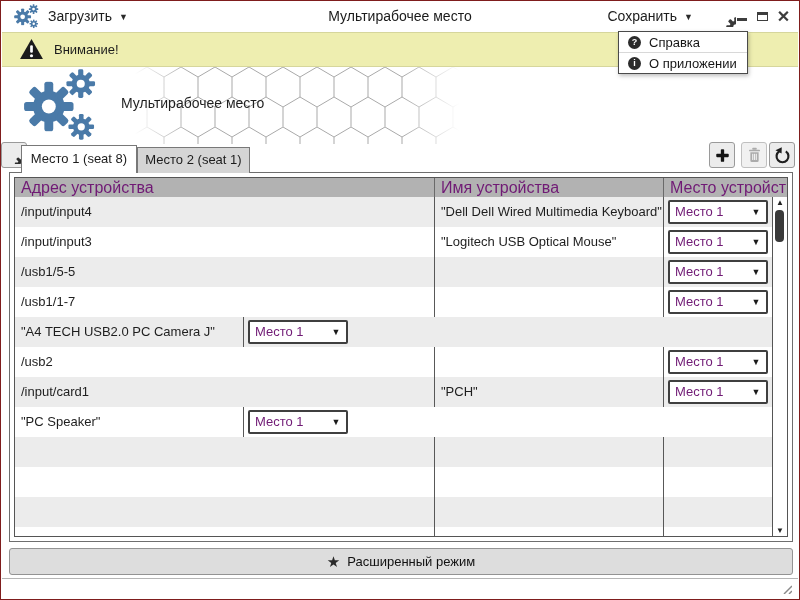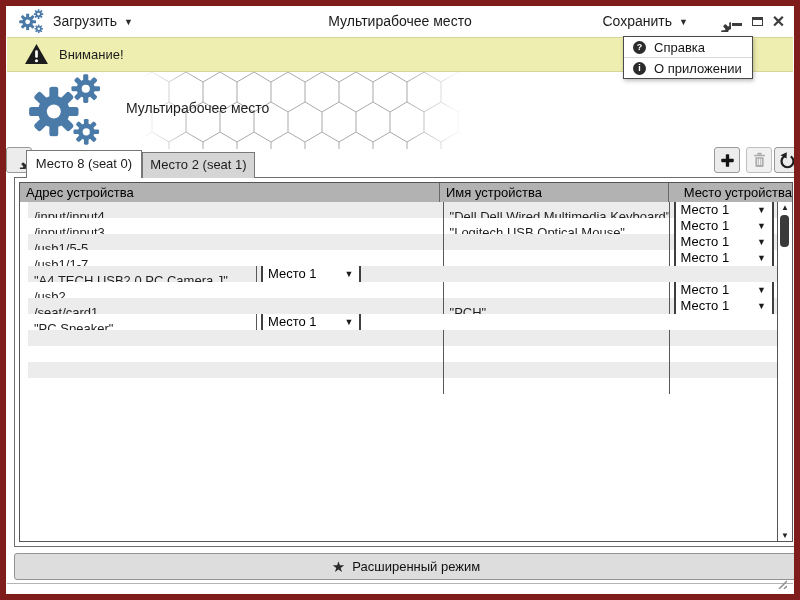--- a/index.html
+++ b/index.html
@@ -1,16 +1,16 @@
 <!DOCTYPE html>
 <html><head>
 <meta charset="utf-8">
 <style>
   html,body{margin:0;padding:0;background:#fff;font-family:"Liberation Sans",sans-serif;}
-  .window{position:absolute;left:0;top:0;width:800px;height:600px;border:6px solid #7f1d1d;
+  .window{position:absolute;left:0;top:0;width:800px;height:600px;border:1px solid #7f1d1d;
           box-sizing:border-box;background:#fff;overflow:hidden;}
 
   
   .titlebar{position:absolute;left:0;top:0;right:0;height:31px;background:#fff;}
   .app-ico{position:absolute;left:13px;top:3px;width:27px;height:25px;}
   .menu-btn{position:absolute;top:0;height:31px;line-height:31px;font-size:14px;color:#1c1c1c;cursor:default;}
   .load-btn{left:47px;}
   .save-btn{right:106px;}
   .caret{font-size:9px;color:#2a2a2a;margin-left:7px;vertical-align:1px;}
   .win-title{position:absolute;left:0;right:0;top:0;height:31px;line-height:31px;text-align:center;
@@ -50,36 +50,36 @@
   .tb-settings{left:680px;}
   .tb-add{left:708px;}
   .tb-del{left:740px;background:#f1f1f1;border-color:#c0c0c0;}
   .tb-reset{left:768px;}
 
   
   .panel{position:absolute;left:8px;top:171px;width:784px;height:370px;border:1px solid #6e6e6e;
          box-sizing:border-box;background:#fff;}
   .table{position:absolute;left:4px;top:4px;right:4px;bottom:4px;border:1px solid #555;overflow:hidden;}
   .thead{position:absolute;left:0;top:0;right:0;height:19px;background:#b2b2b2;display:flex;
-         font-size:13px;color:#000000;}
+         font-size:16px;color:#701a75;}
   .th{box-sizing:border-box;padding-left:6px;line-height:19px;white-space:nowrap;overflow:hidden;}
   .th1{width:420px;border-right:1px solid #6a6a6a;}
   .th2{width:229px;border-right:1px solid #6a6a6a;}
   .th3{width:123px;text-align:right;}
   .tbody{position:absolute;left:0;top:19px;right:15px;bottom:0;overflow:hidden;}
-  .trow{height:16px;display:flex;background:#fff;margin-left:8px;}
+  .trow{height:30px;display:flex;background:#fff;}
   .trow:nth-child(odd){background:#ececec;}
   .td{box-sizing:border-box;padding-left:6px;line-height:29px;font-size:13px;color:#1e1e1e;
       white-space:nowrap;overflow:hidden;}
   .c-addr{width:420px;border-right:1px solid #585858;}
   .c-name{width:229px;border-right:1px solid #585858;}
   .c-seat{width:108px;padding:0;display:flex;align-items:center;justify-content:center;}
   .combo{width:100px;height:24px;border:2px solid #3f3f3f;border-radius:2px;background:#fff;
          box-sizing:border-box;display:flex;align-items:center;cursor:default;}
-  .combo-label{flex:1;padding-left:5px;font-size:13px;color:#000000;line-height:20px;white-space:nowrap;overflow:hidden;}
+  .combo-label{flex:1;padding-left:5px;font-size:13px;color:#701a75;line-height:20px;white-space:nowrap;overflow:hidden;}
   .combo-arrow{width:20px;text-align:center;font-size:9px;color:#1a1a1a;}
   .vscroll{position:absolute;right:0;top:19px;bottom:0;width:15px;background:#fff;border-left:1px solid #555;box-sizing:border-box;}
   .vs-up{position:absolute;top:1px;left:0;right:0;text-align:center;font-size:8px;color:#222;}
   .vs-thumb{position:absolute;top:13px;left:2px;width:9px;height:32px;background:#3a3a3a;border-radius:4px;}
   .vs-down{position:absolute;bottom:1px;left:0;right:0;text-align:center;font-size:8px;color:#222;}
 
   
   .extbtn{position:absolute;left:8px;top:547px;width:784px;height:27px;background:#dddddd;
           border:1px solid #939393;border-radius:3px;box-sizing:border-box;font-size:13px;color:#111;
           display:flex;align-items:center;justify-content:center;gap:7px;font-family:"Liberation Sans",sans-serif;padding:0;}
@@ -164,21 +164,21 @@
         <rect x="0" y="0" width="332" height="77" fill="url(#hexpat)"></rect>
       </svg>
     <div class="hexfade-l"></div>
     <div class="hexfade-r"></div>
     <svg class="logo" viewBox="0 0 78 72" fill="#4a7aa8">
         <use href="#gearcluster"></use>
       </svg>
     <div class="apptitle">Мультирабочее место</div>
   </div>
 
-  <div class="tab tab-active">Место 8 (seat 0)</div>
+  <div class="tab tab-active">Место 1 (seat 8)</div>
   <div class="tab tab-idle">Место 2 (seat 1)</div>
 
   <button class="toolbtn tb-settings">
     <svg width="17" height="17" viewBox="-20 -20 40 40" fill="#2e2e2e">
         <use href="#gear"></use>
       </svg>
   </button>
   <button class="toolbtn tb-add">
     <svg width="15" height="15" viewBox="0 0 18 18">
       <rect x="7" y="1.5" width="4" height="15" rx="1" fill="#141414"></rect>
@@ -269,21 +269,21 @@
     <div class="td c-name"></div>
     <div class="td c-seat">
       <div class="combo">
         <span class="combo-label">Место 1</span>
         <span class="combo-arrow">▼</span>
       </div>
     </div>
   </div>
 
   <div class="trow">
-    <div class="td c-addr">/seat/card1</div>
+    <div class="td c-addr">/input/card1</div>
     <div class="td c-name">"PCH"</div>
     <div class="td c-seat">
       <div class="combo">
         <span class="combo-label">Место 1</span>
         <span class="combo-arrow">▼</span>
       </div>
     </div>
   </div>
 
   <div class="trow">

